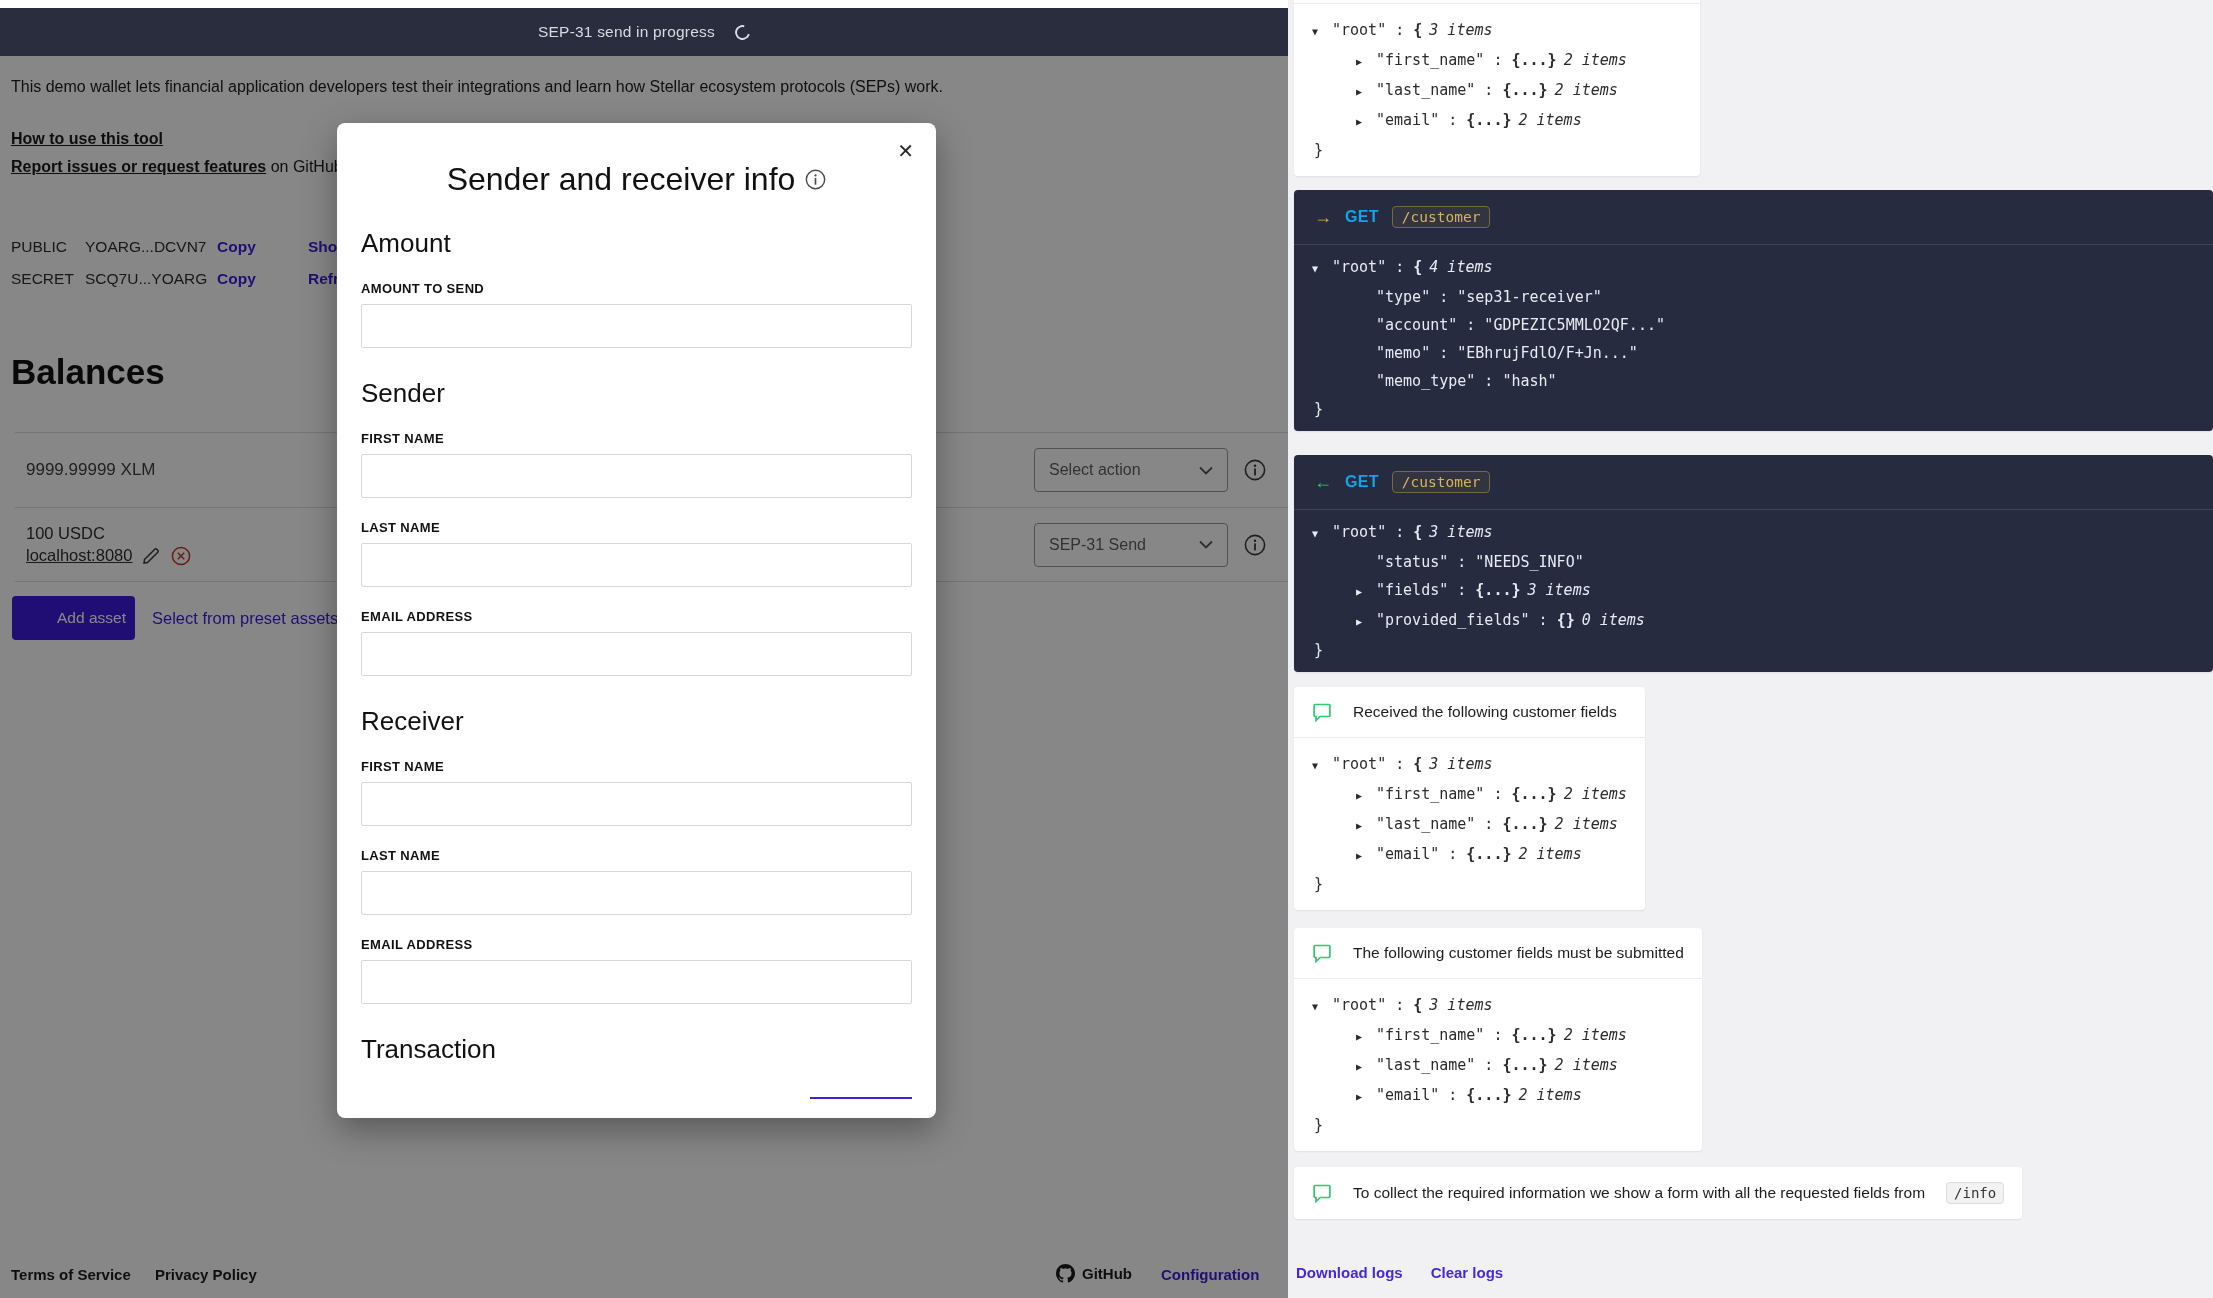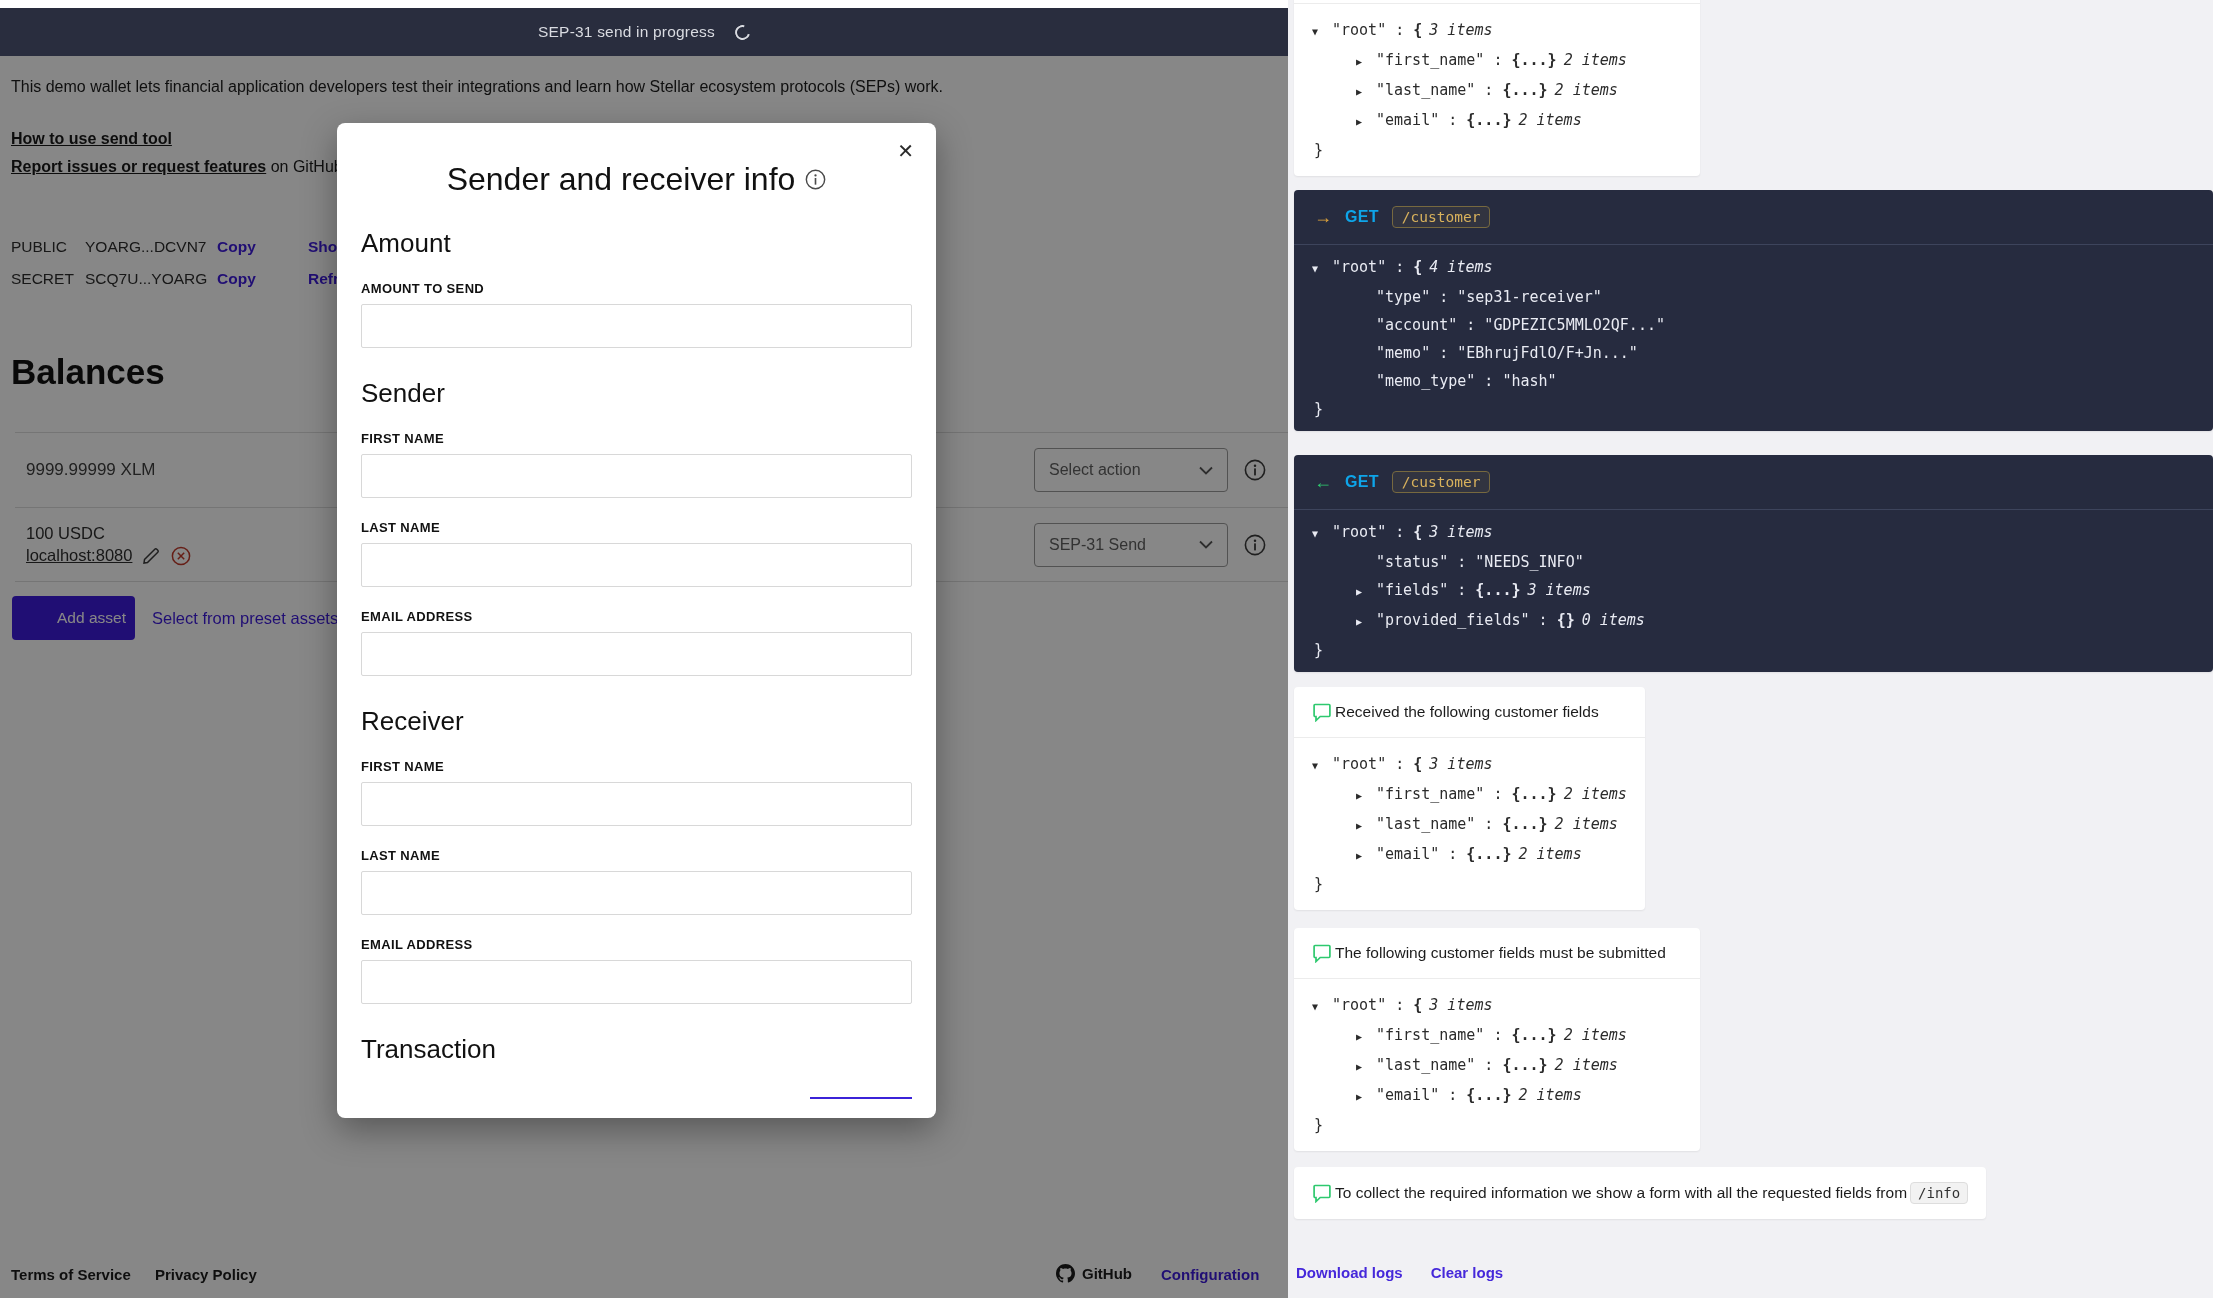--- a/index.html
+++ b/index.html
@@ -92,21 +92,21 @@
 
   .spacer-head { height:44px; }
   .dark-head { display:flex; align-items:center; gap:13px; padding:13px 20px; height:54px; }
   .dir-arrow { font-size:18px; font-weight:700; }
   .dir-gold { color:#e3a63c; } .dir-green { color:#2fc96f; }
   .method { font-size:16px; font-weight:700; color:#0ea5e9; letter-spacing:.3px; }
   .path-badge { font-family:"DejaVu Sans Mono","Liberation Mono",monospace; font-size:14.5px;
     color:#d9b25c; border:1px solid #77693f; border-radius:4px; padding:2px 9px;
     background:rgba(217,178,92,.07); }
 
-  .msg-head { display:flex; align-items:center; gap:3px; padding:15px 18px; }
+  .msg-head { display:flex; align-items:center; gap:21px; padding:15px 18px; }
   .msg-text { font-size:15.5px; color:#1c1c1c; white-space:nowrap; }
   .code-chip { font-family:"DejaVu Sans Mono","Liberation Mono",monospace; font-size:14px;
     color:#333; background:#f2f2f2; border:1px solid #ddd; border-radius:4px; padding:2px 7px; }
 
   .panel-footer { position:absolute; left:8px; top:1264px; display:flex; gap:28px; }
   .panel-footer span { font-size:15px; font-weight:600; color:#4528da; cursor:pointer; }
 
   
   #card-top   { left:6px; top:-41px; width:406px; }
   #card-req1  { left:6px; top:190px; right:0; }
@@ -121,21 +121,21 @@
 
 <div class="stage">
 
   <div class="left-col">
     <div class="topbar">
       <span class="topbar-text">SEP-31 send in progress</span>
       <span class="spinner"></span>
     </div>
 
     <p class="intro">This demo wallet lets financial application developers test their integrations and learn how Stellar ecosystem protocols (SEPs) work.</p>
-    <a class="textlink howto">How to use send tool</a>
+    <a class="textlink howto">How to use this tool</a>
     <div class="report-row">
       <a class="textlink">Report issues or request features</a><span> on GitHub</span>
     </div>
 
     <div class="keyrow pub">
       <span class="klabel">PUBLIC</span>
       <span class="kval">YOARG...DCVN7</span>
       <span class="kcopy">Copy</span>
       <span class="kaction">Show</span>
     </div>

